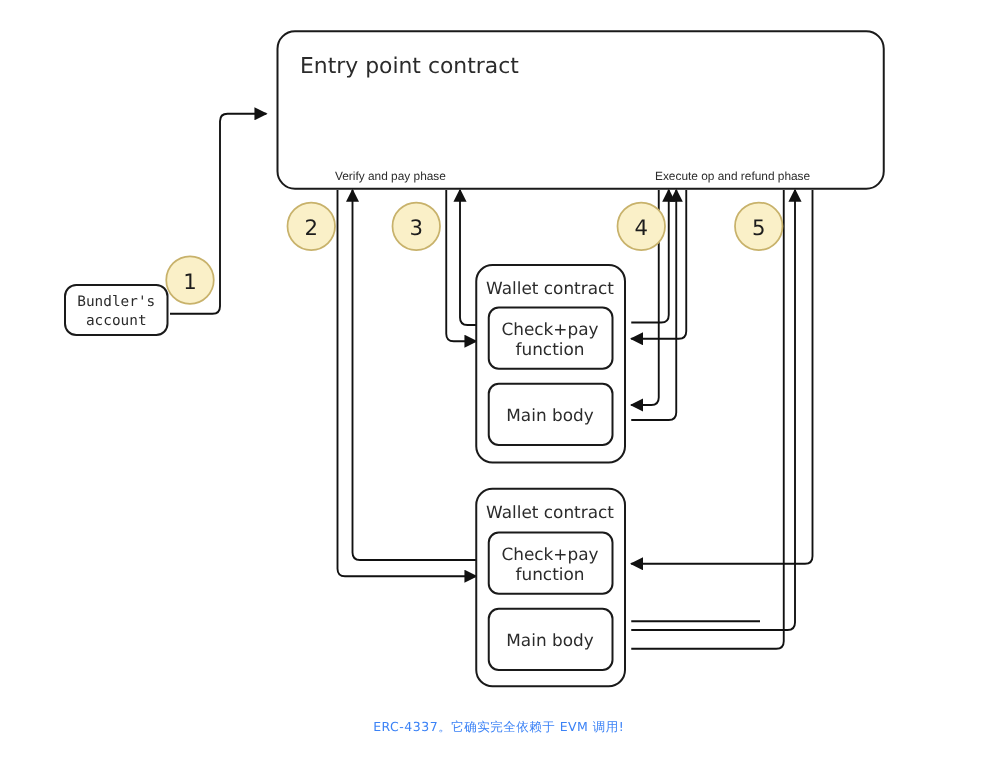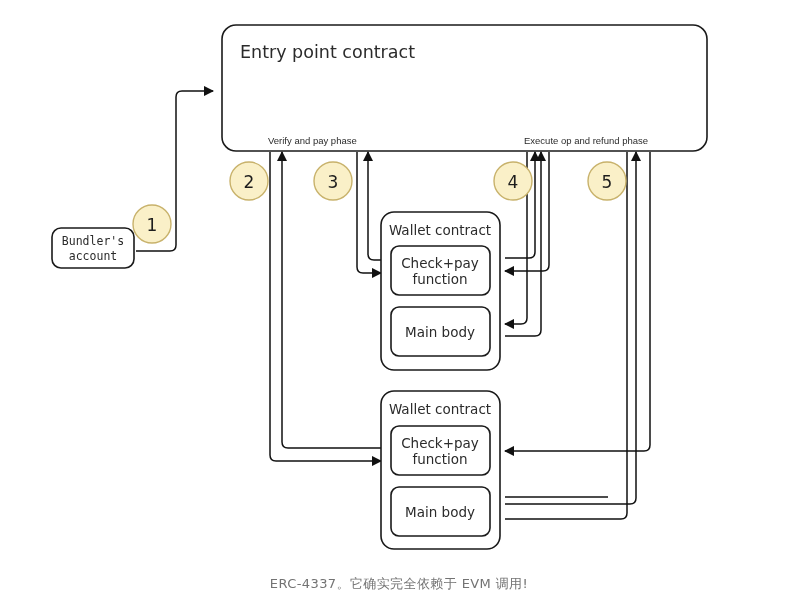--- a/index.html
+++ b/index.html
@@ -57,22 +57,22 @@
     font-size: 17px;
     fill: #1d1d1d;
   }
   .caption {
     position: absolute;
     left: 0;
     top: 575px;
     width: 798px;
     text-align: center;
     font-family: "DejaVu Sans", sans-serif;
-    font-size: 13px;
-    color: #737373;
+    font-size: 10px;
+    color: #3b82f6;
     letter-spacing: 0.4px;
     user-select: none;
   }
 </style>
 </head>
 <body>
 
 <div id="diagram-root">
   <svg width="798" height="609" viewBox="0 0 798 609" xmlns="http://www.w3.org/2000/svg">
     <defs>

